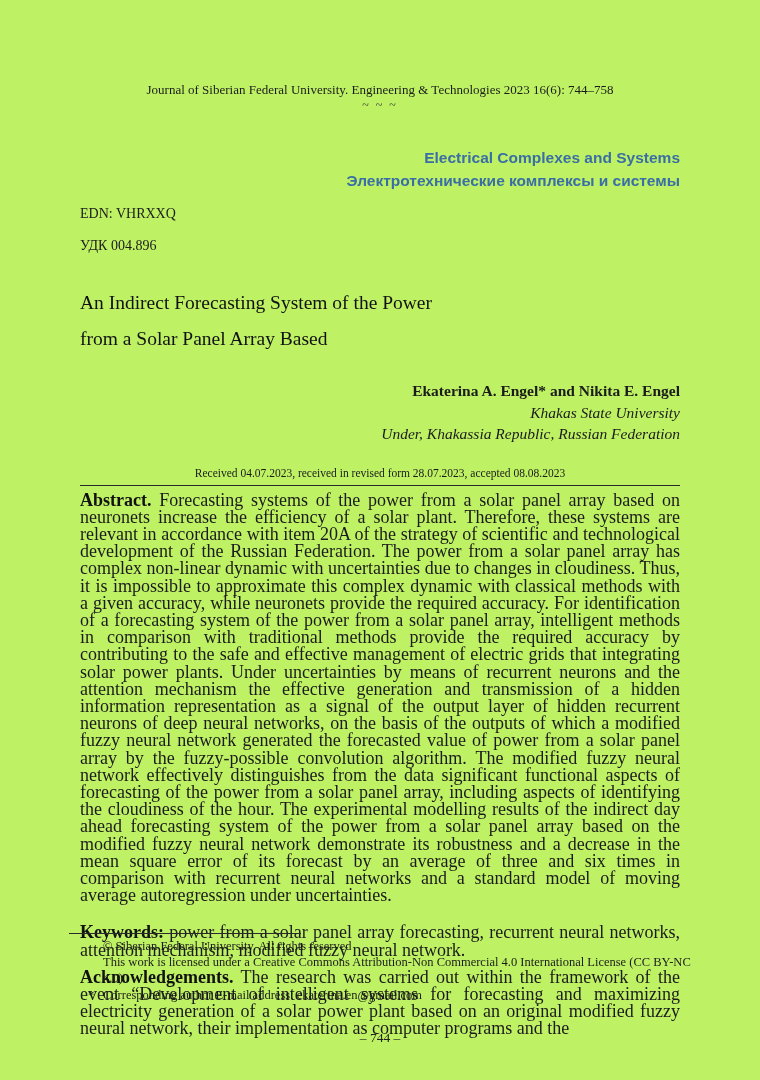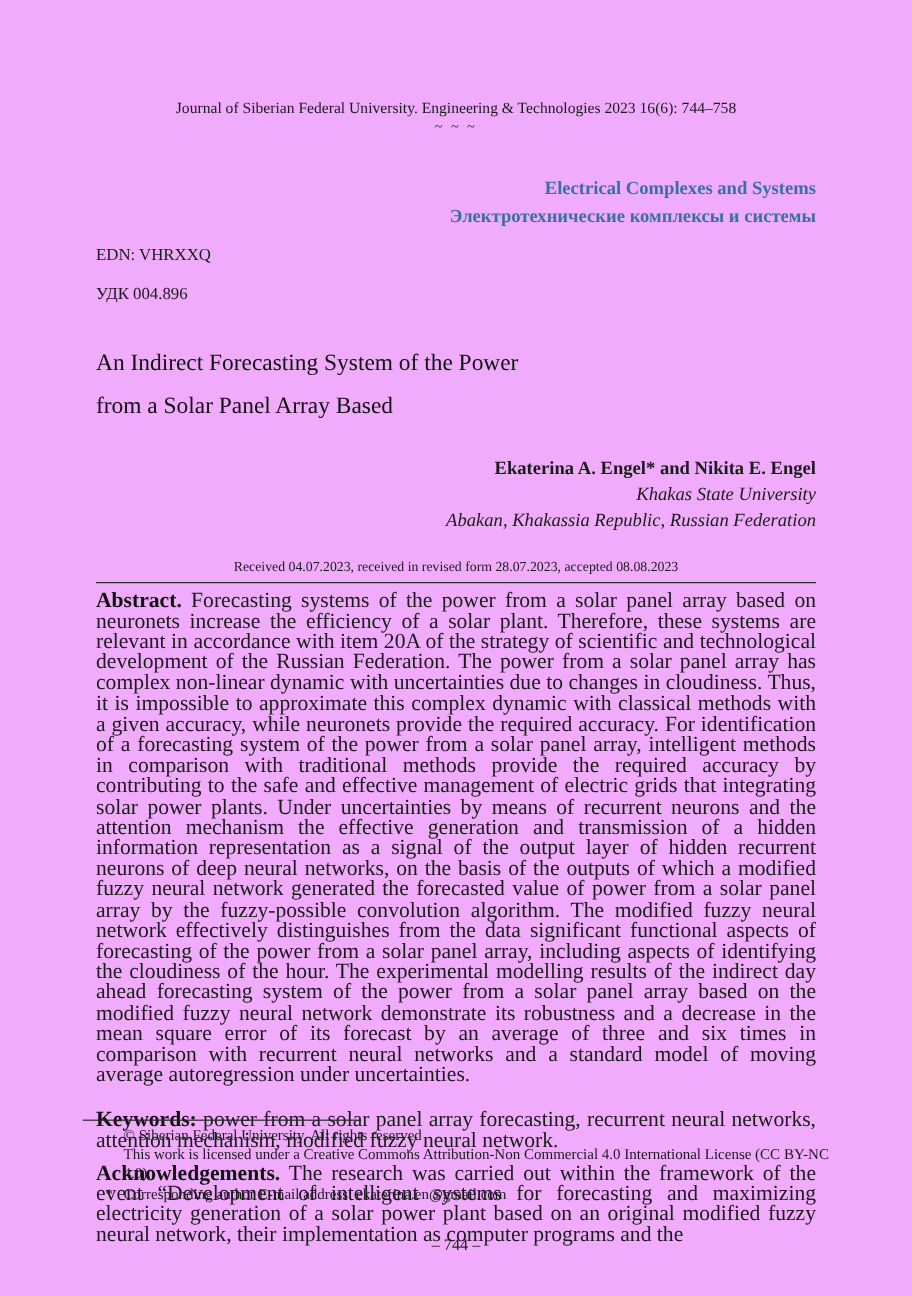--- a/index.html
+++ b/index.html
@@ -1,20 +1,20 @@
 <!DOCTYPE html>
 <html style="--accent: #3a6ea5; --body-text: #1b1b1b;"><head>
 <meta charset="utf-8">
 <style>
   html, body { margin: 0; padding: 0; background: #ffffff; }
   .page {
     position: relative;
     width: 760px;
     height: 1080px;
-    background: #f0abfc;
+    background: #bef264;
     font-family: "Liberation Serif", "DejaVu Serif", serif;
     color: #1b1b1b;
     overflow: hidden;
     box-sizing: border-box;
   }
   .content {
     padding: 82px 80px 0 80px;
   }
   .journal-line {
     text-align: center;
@@ -25,21 +25,21 @@
   .tildes {
     text-align: center;
     font-size: 12px;
     line-height: 14px;
     color: #333;
     letter-spacing: 2px;
   }
   .section-block {
     margin-top: 34px;
     text-align: right;
-    font-family: Liberation Serif, serif;
+    font-family: Liberation Sans, sans-serif;
     font-weight: bold;
     font-size: 15.5px;
     line-height: 23px;
     color: var(--accent, #3a6ea5);
   }
   .edn { margin-top: 13px; font-size: 14px; line-height: 18px; }
   .udc { margin-top: 14px; font-size: 14px; line-height: 18px; }
   .title {
     margin-top: 30px;
     font-weight: normal;
@@ -120,21 +120,21 @@
     <div class="udc">УДК 004.896</div>
 
     <div class="title">
       <div>An Indirect Forecasting System of the Power</div>
       <div>from a Solar Panel Array Based</div>
     </div>
 
     <div class="authors-block">
       <div class="authors">Ekaterina A. Engel* and Nikita E. Engel</div>
       <div class="affiliation">Khakas State University</div>
-      <div class="affiliation">Abakan, Khakassia Republic, Russian Federation</div>
+      <div class="affiliation">Under, Khakassia Republic, Russian Federation</div>
     </div>
 
     <div class="received">Received 04.07.2023, received in revised form 28.07.2023, accepted 08.08.2023</div>
 
     <div class="rule"></div>
 
     <p class="para abstract"><b>Abstract.</b> <span>Forecasting systems of the power from a solar panel array based on neuronets increase the efficiency of a solar plant. Therefore, these systems are relevant in accordance with item 20A of the strategy of scientific and technological development of the Russian Federation. The power from a solar panel array has complex non-linear dynamic with uncertainties due to changes in cloudiness. Thus, it is impossible to approximate this complex dynamic with classical methods with a given accuracy, while neuronets provide the required accuracy. For identification of a forecasting system of the power from a solar panel array, intelligent methods in comparison with traditional methods provide the required accuracy by contributing to the safe and effective management of electric grids that integrating solar power plants. Under uncertainties by means of recurrent neurons and the attention mechanism the effective generation and transmission of a hidden information representation as a signal of the output layer of hidden recurrent neurons of deep neural networks, on the basis of the outputs of which a modified fuzzy neural network generated the forecasted value of power from a solar panel array by the fuzzy-possible convolution algorithm. The modified fuzzy neural network effectively distinguishes from the data significant functional aspects of forecasting of the power from a solar panel array, including aspects of identifying the cloudiness of the hour. The experimental modelling results of the indirect day ahead forecasting system of the power from a solar panel array based on the modified fuzzy neural network demonstrate its robustness and a decrease in the mean square error of its forecast by an average of three and six times in comparison with recurrent neural networks and a standard model of moving average autoregression under uncertainties.</span></p>
 
     <p class="para keywords"><b>Keywords:</b> <span>power from a solar panel array forecasting, recurrent neural networks, attention mechanism, modified fuzzy neural network.</span></p>
 

